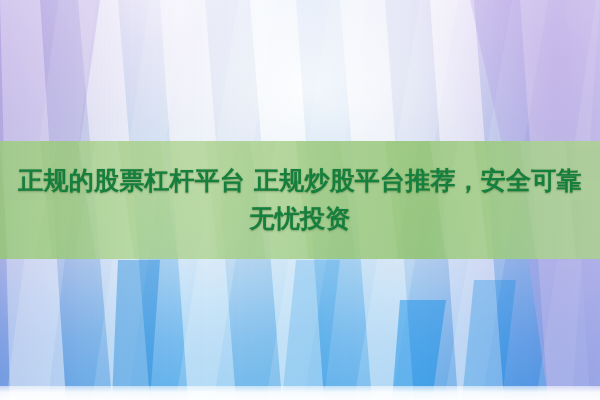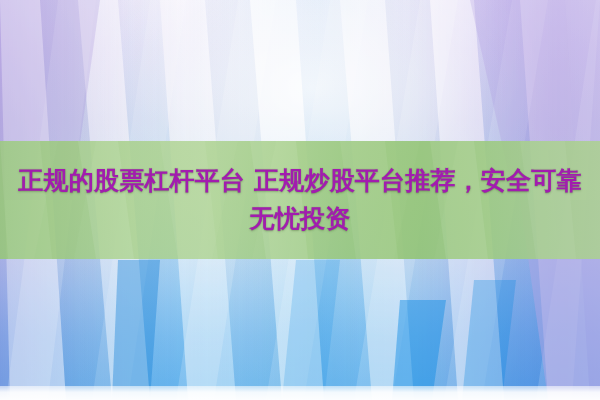--- a/index.html
+++ b/index.html
@@ -109,21 +109,21 @@
     width: 600px;
     height: 118px;
     display: flex;
     align-items: center;
     justify-content: center;
     text-align: center;
     box-sizing: border-box;
     padding: 0 18px;
   }
   .headline-text {
-    color: #a21caf;
+    color: #15803d;
     font-size: 25px;
     font-weight: 700;
     line-height: 38px;
     letter-spacing: 0.2px;
     text-shadow:
        0 1px 2px rgba(60,90,40,0.35),
        0 0 1px rgba(60,90,40,0.30);
     white-space: normal;
   }
 

